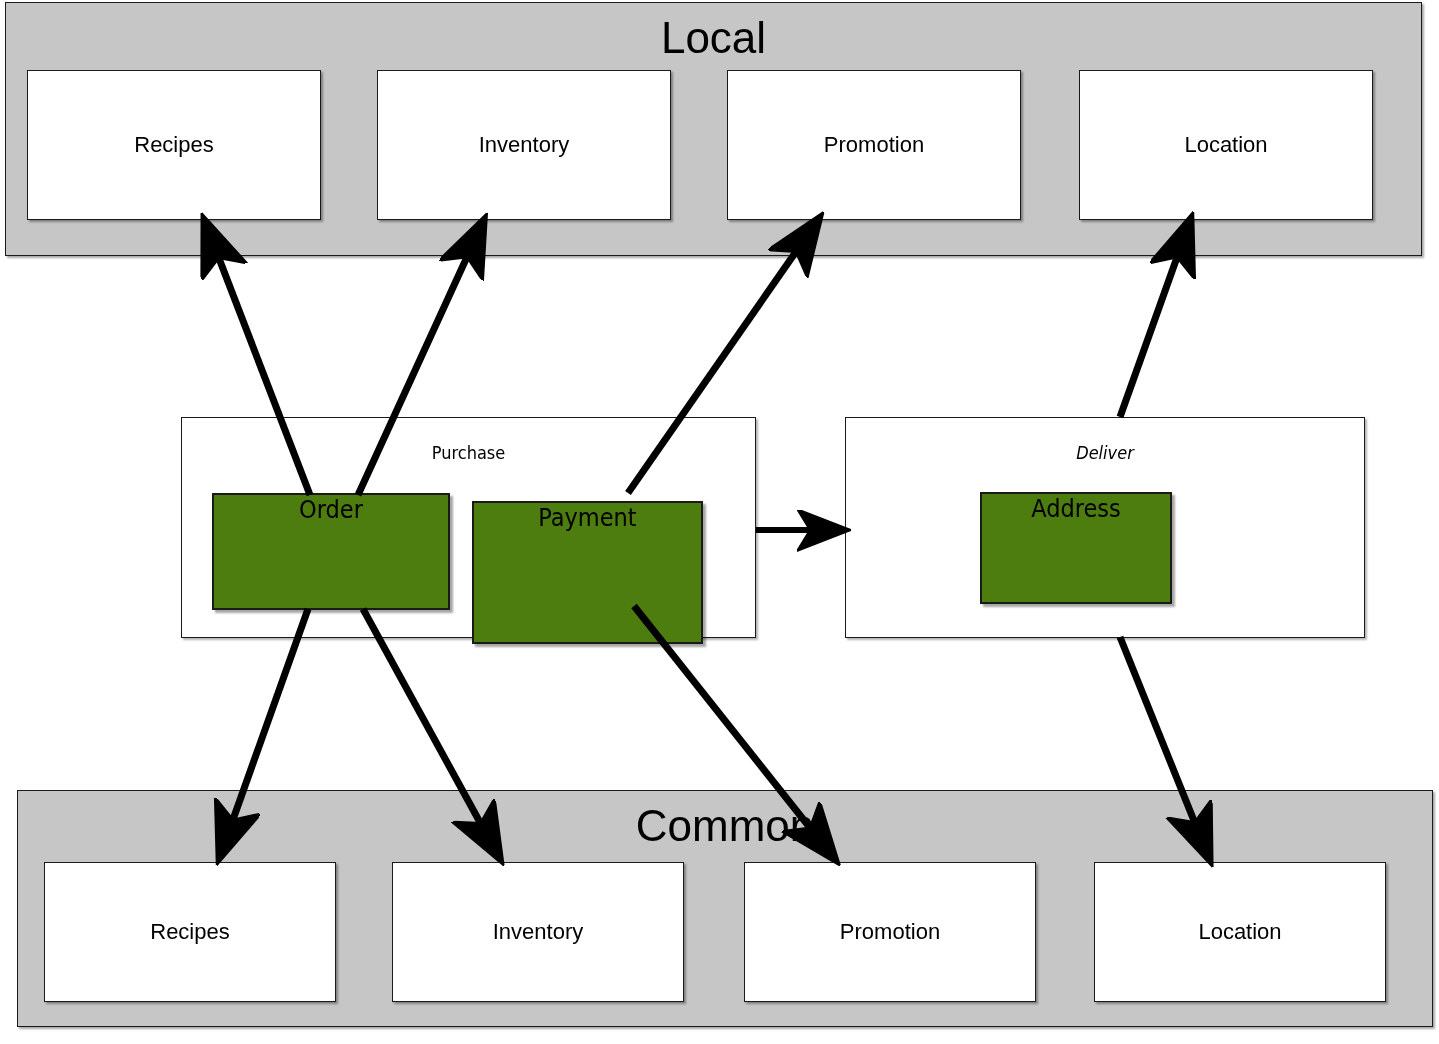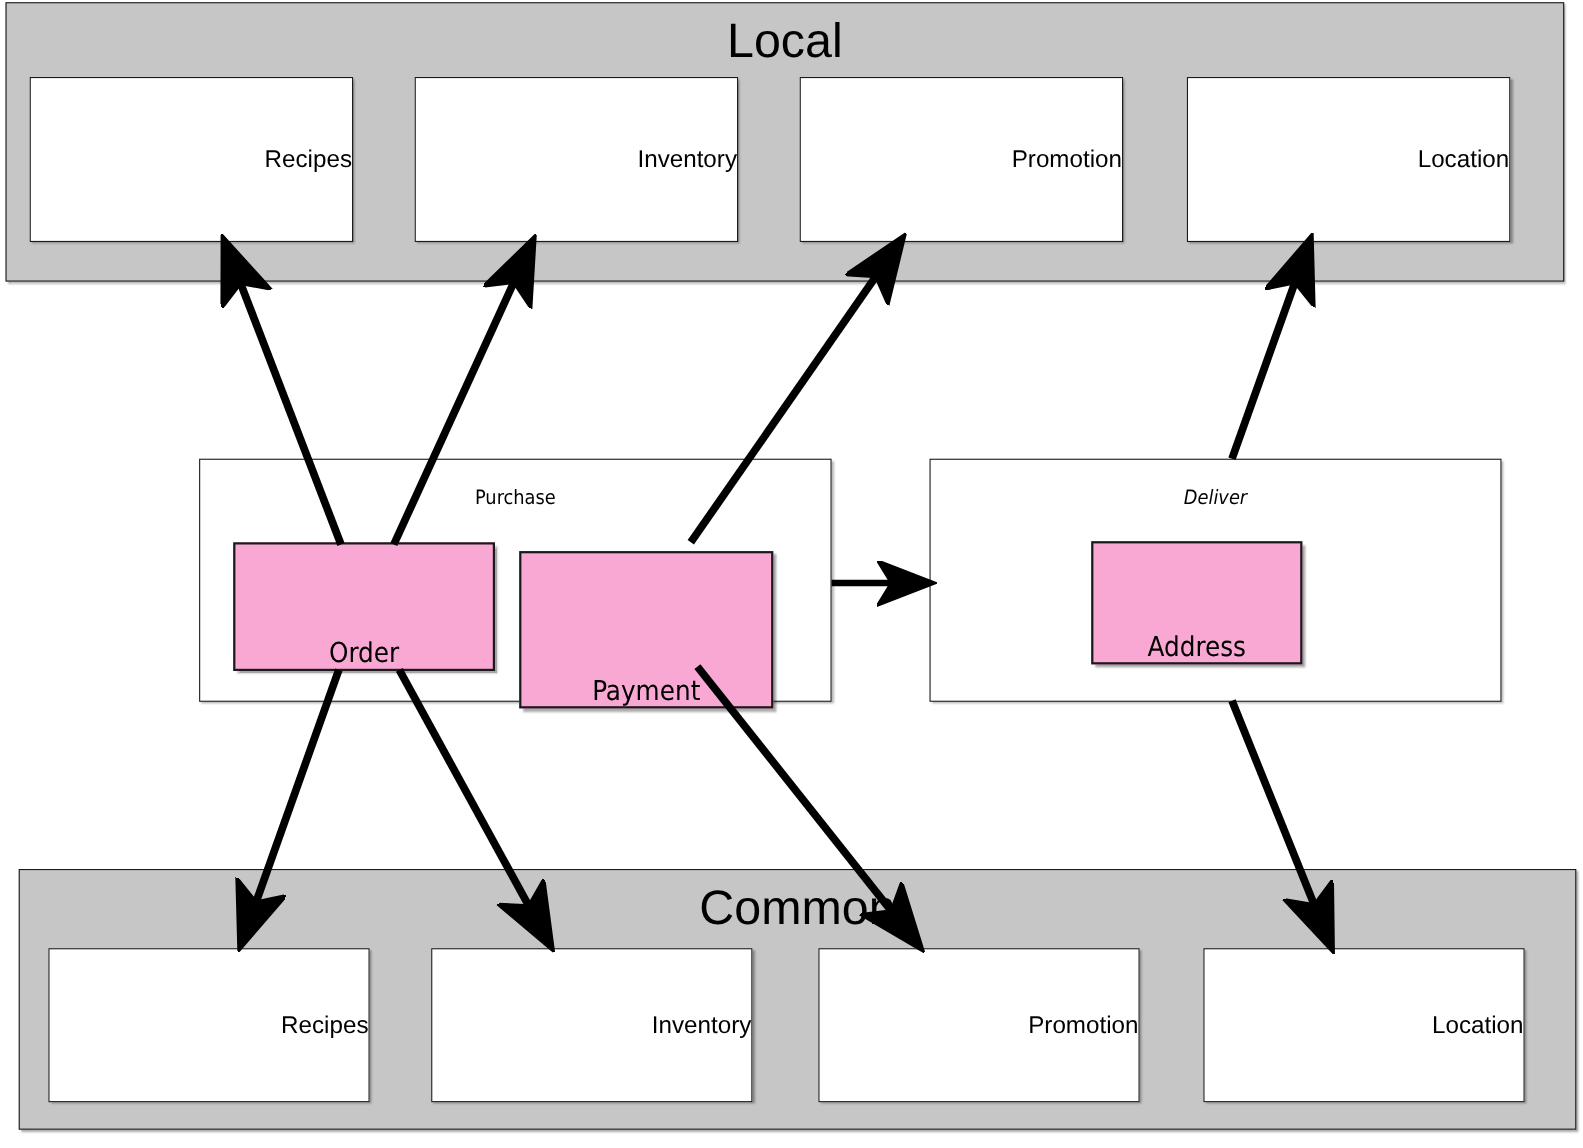--- a/index.html
+++ b/index.html
@@ -49,21 +49,21 @@
 
   
   .node-box {
     position: absolute;
     background: #ffffff;
     border: 1.5px solid #1a1a1a;
     box-shadow: 2px 2px 2px rgba(0,0,0,0.35);
     box-sizing: border-box;
     display: flex;
     align-items: center;
-    justify-content: flex-end;
+    justify-content: center;
     z-index: 2;
   }
   .node-label {
     font-size: 22px;
     color: #000000;
     font-family: "Liberation Sans", sans-serif;
     white-space: nowrap;
   }
 
   
@@ -81,26 +81,26 @@
     top: 24px;
     text-align: center;
     font-size: 18px;
     color: #000000;
     font-family: "DejaVu Sans", sans-serif;
     font-stretch: condensed;
     white-space: nowrap;
   }
   .inner-box {
     position: absolute;
-    background: #f9a8d4;
+    background: #4d7c0f;
     border: 2px solid #1a1a1a;
     box-shadow: 3px 3px 2px rgba(0,0,0,0.35);
     box-sizing: border-box;
     display: flex;
-    align-items: flex-end;
+    align-items: flex-start;
     justify-content: center;
     z-index: 4;
   }
   .inner-label {
     font-size: 25px;
     color: #000000;
     font-family: "DejaVu Sans", sans-serif;
     font-stretch: condensed;
     white-space: nowrap;
   }
@@ -167,18 +167,18 @@
       </div>
       <div class="inner-box" style="left: 212px; top: 493px; width: 238px; height: 117px;">
         <span class="inner-label">Order</span>
       </div>
       <div class="inner-box" style="left: 472px; top: 501px; width: 231px; height: 143px;">
         <span class="inner-label">Payment</span>
       </div>
       <div class="service-box" style="left: 845px; top: 417px; width: 520px; height: 221px; font-style: italic;">
         <div class="service-title">Deliver</div>
       </div>
-      <div class="inner-box" style="left: 980px; top: 492px; width: 192px; height: 112px; margin-left: 12px;">
+      <div class="inner-box" style="left: 980px; top: 492px; width: 192px; height: 112px;">
         <span class="inner-label">Address</span>
       </div>
     </div>
 
 </div>
 
 </body></html>

